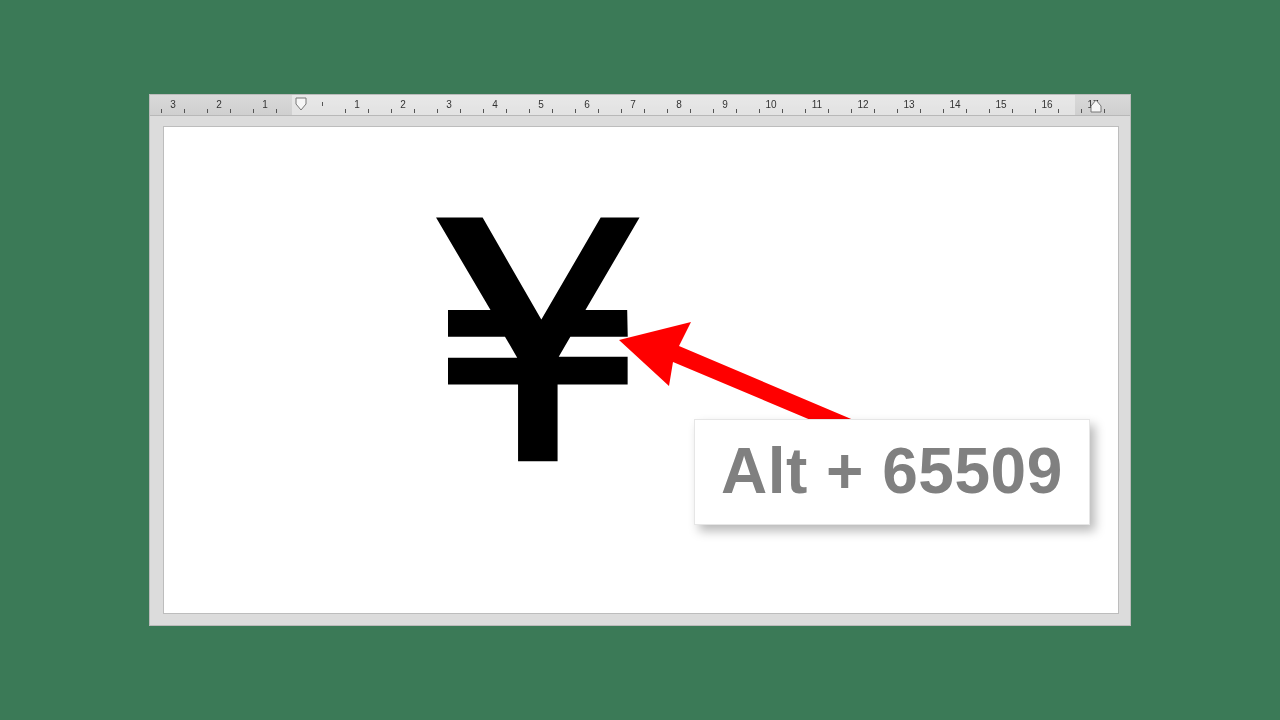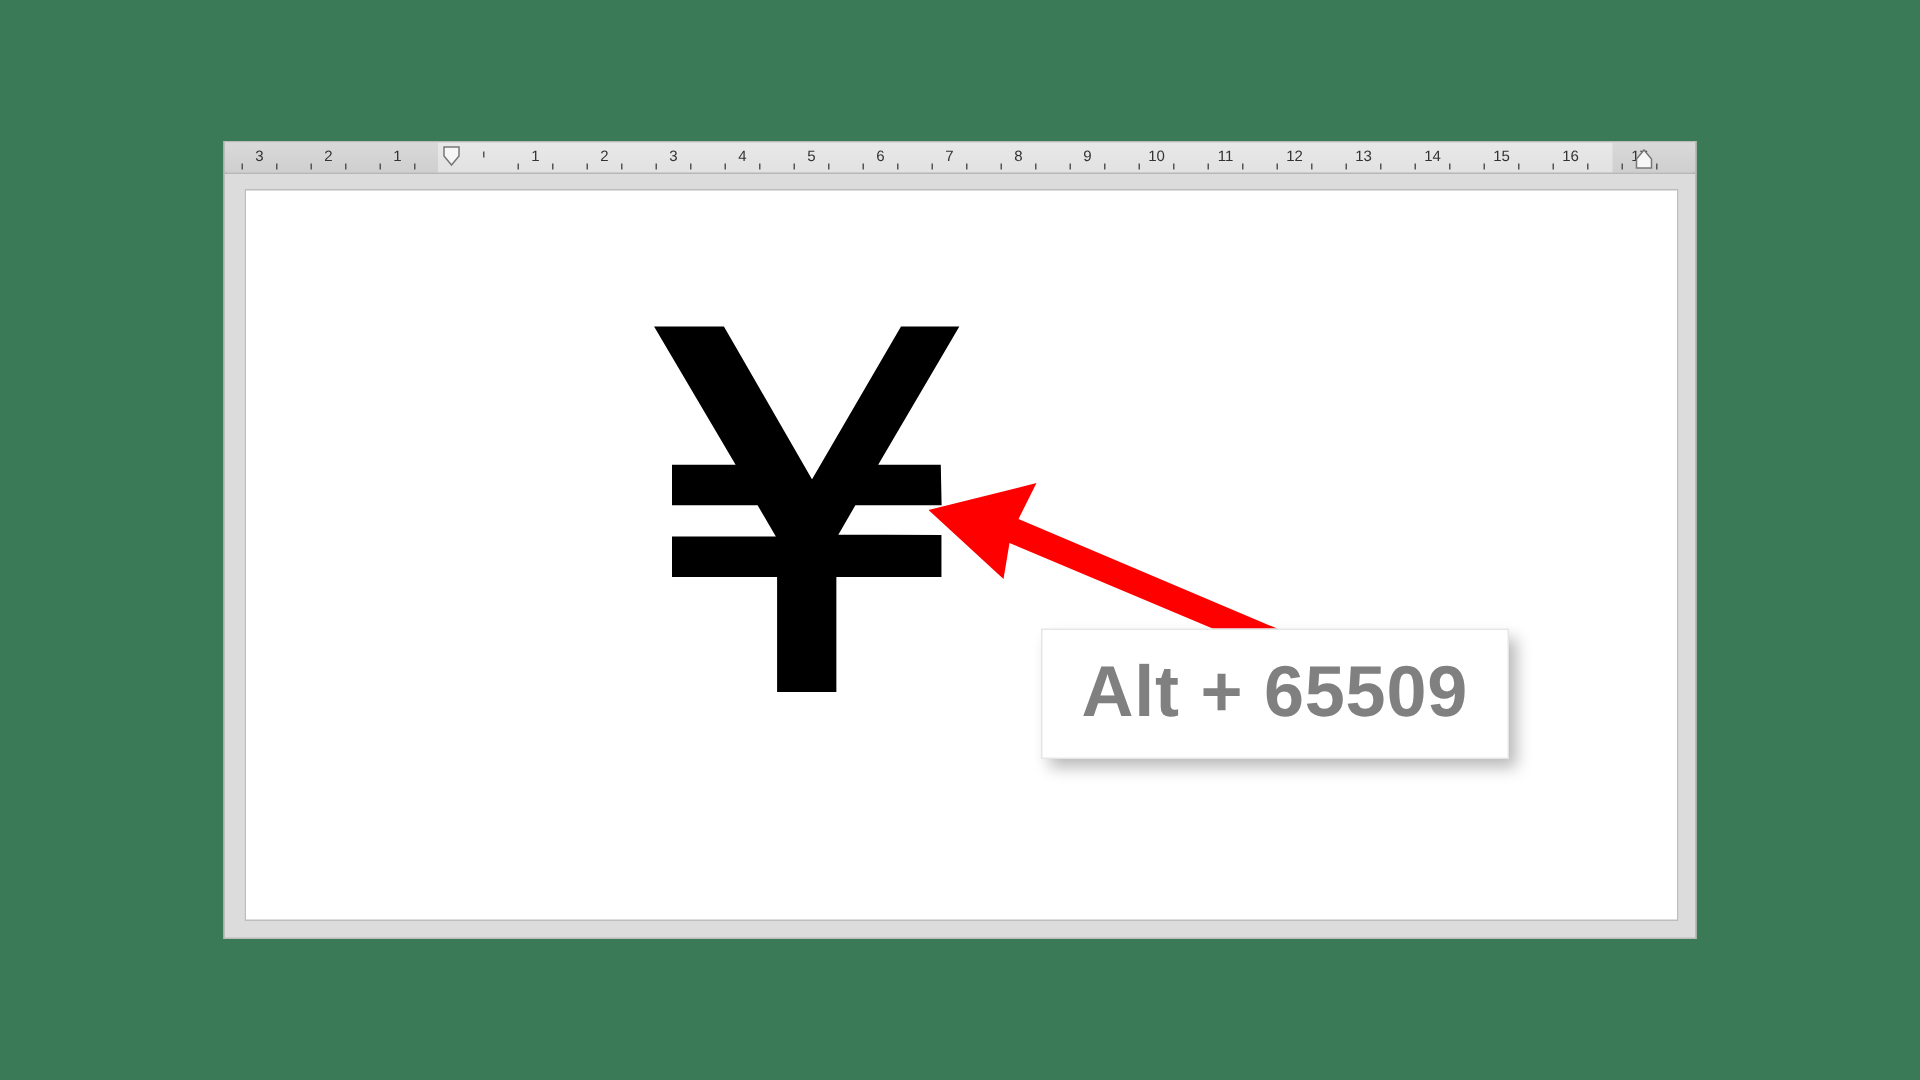--- a/index.html
+++ b/index.html
@@ -74,21 +74,21 @@
     position:absolute;
     left:530px;top:292px;
     background:#fff;
     border:1px solid #e6e6e6;
     box-shadow:5px 6px 10px rgba(0,0,0,.28);
     padding:14px 26px 16px 26px;
   }
   .callout-text{
     font-family:Arial,Helvetica,sans-serif;
     font-weight:800;
-    font-size:48px;
+    font-size:64px;
     letter-spacing:.5px;
     color:#808080;
     white-space:nowrap;
   }
 </style>
 </head>
 <body>
 
 <div class="editor-frame">
 

